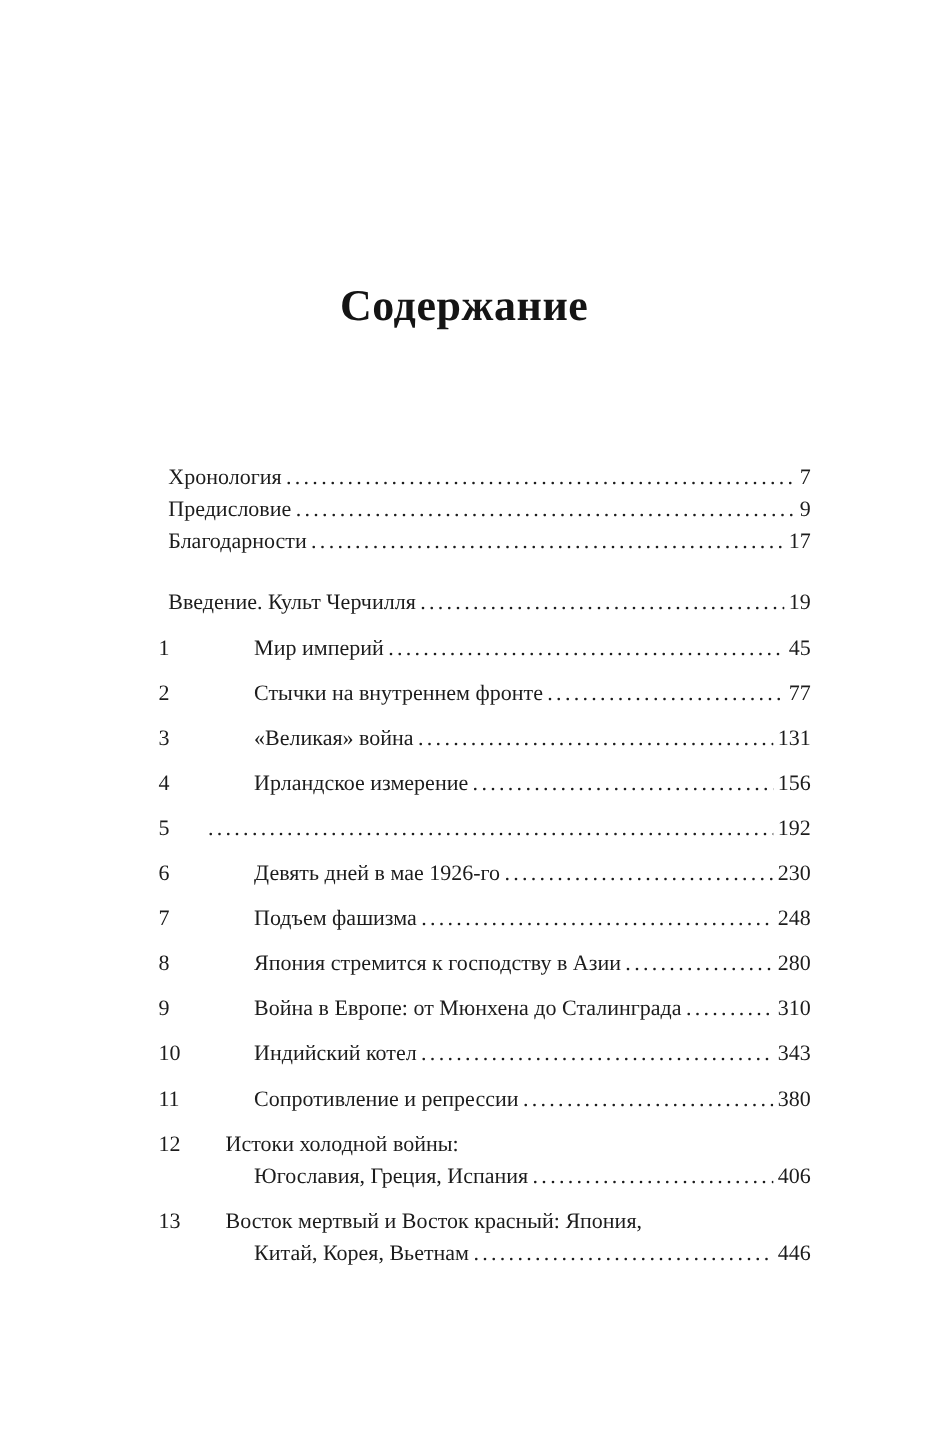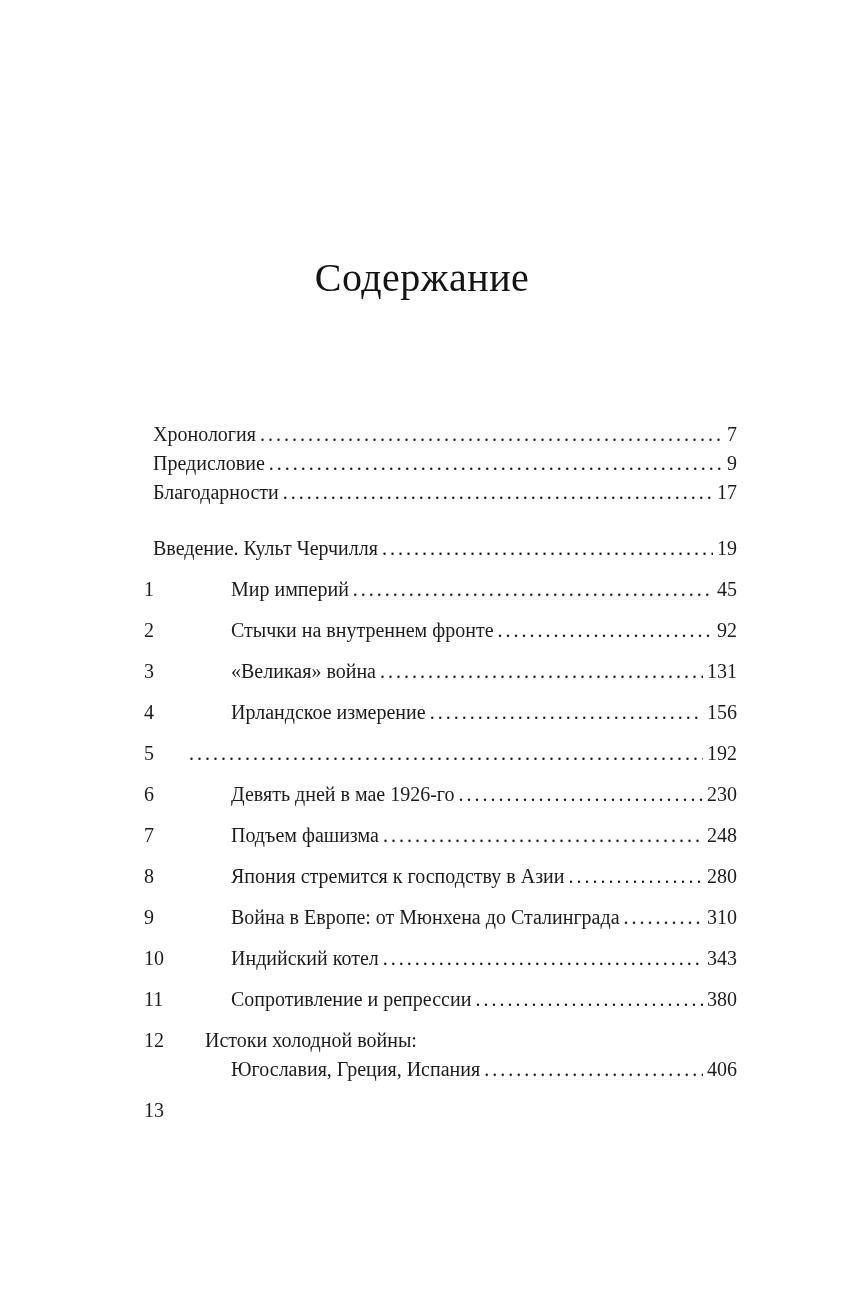--- a/index.html
+++ b/index.html
@@ -18,21 +18,21 @@
   .content {
     position: absolute;
     left: 107px;
     top: 0;
     width: 630px;
   }
   h1.page-title {
     margin: 256px 0 0 0;
     font-size: 40px;
     line-height: 44px;
-    font-weight: 400;
+    font-weight: 700;
     text-align: center;
     letter-spacing: 0.5px;
     color: #141414;
   }
   .toc {
     margin-top: 120px;
     font-size: 20px;
   }
   .row {
     display: flex;
@@ -120,21 +120,21 @@
     <div class="row ch">
       <span class="num">1</span>
       <span class="t">Мир империй</span>
       <span class="dots"></span>
       <span class="pg">45</span>
     </div>
     <div class="row ch">
       <span class="num">2</span>
       <span class="t">Стычки на внутреннем фронте</span>
       <span class="dots"></span>
-      <span class="pg">92</span>
+      <span class="pg">77</span>
     </div>
     <div class="row ch">
       <span class="num">3</span>
       <span class="t">«Великая» война</span>
       <span class="dots"></span>
       <span class="pg">131</span>
     </div>
     <div class="row ch">
       <span class="num">4</span>
       <span class="t">Ирландское измерение</span>
@@ -190,16 +190,24 @@
         <div class="inner">
           <span class="t">Югославия, Греция, Испания</span>
           <span class="dots"></span>
           <span class="pg">406</span>
         </div>
       </div>
     </div>
 
     <div class="row ch">
       <span class="num">13</span>
+      <div class="lines">
+        <div class="line1">Восток мертвый и Восток красный: Япония,</div>
+        <div class="inner">
+          <span class="t">Китай, Корея, Вьетнам</span>
+          <span class="dots"></span>
+          <span class="pg">446</span>
+        </div>
+      </div>
     </div>
 
   </div>
 </div>
 
 </body></html>

